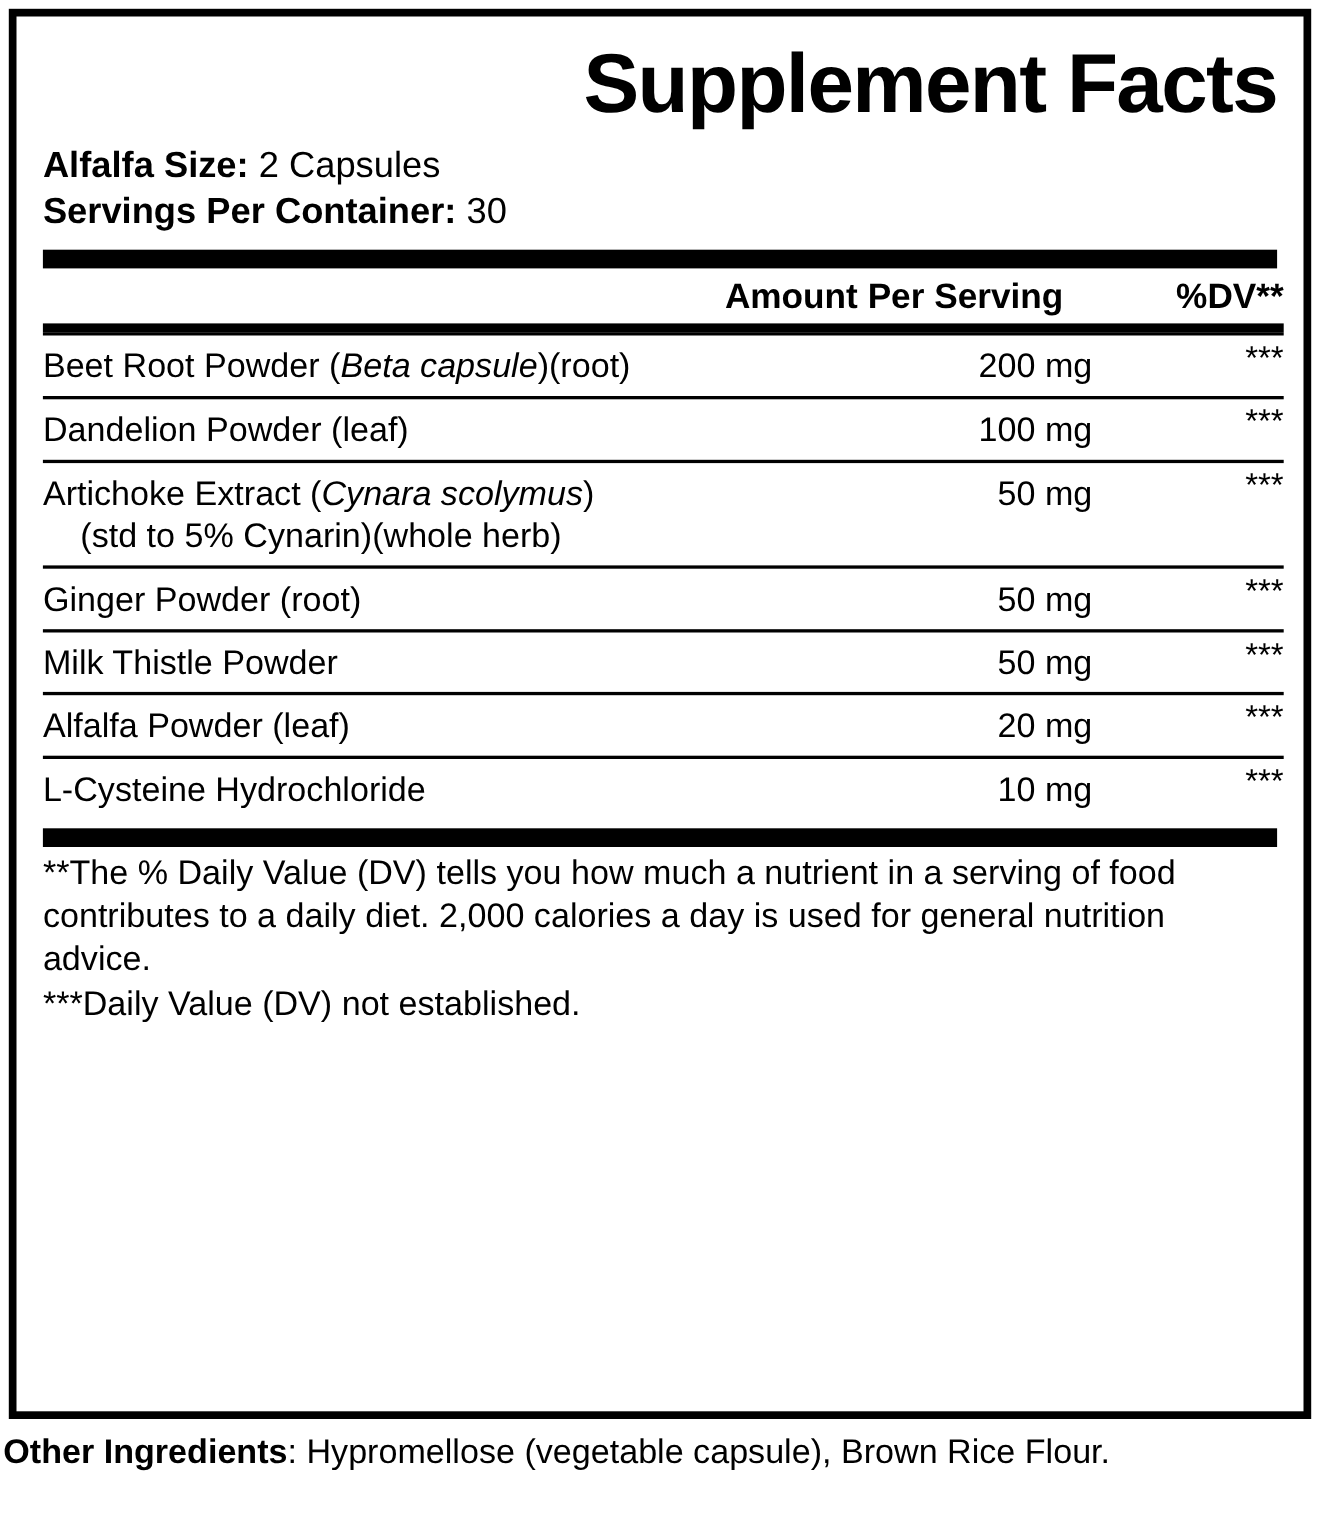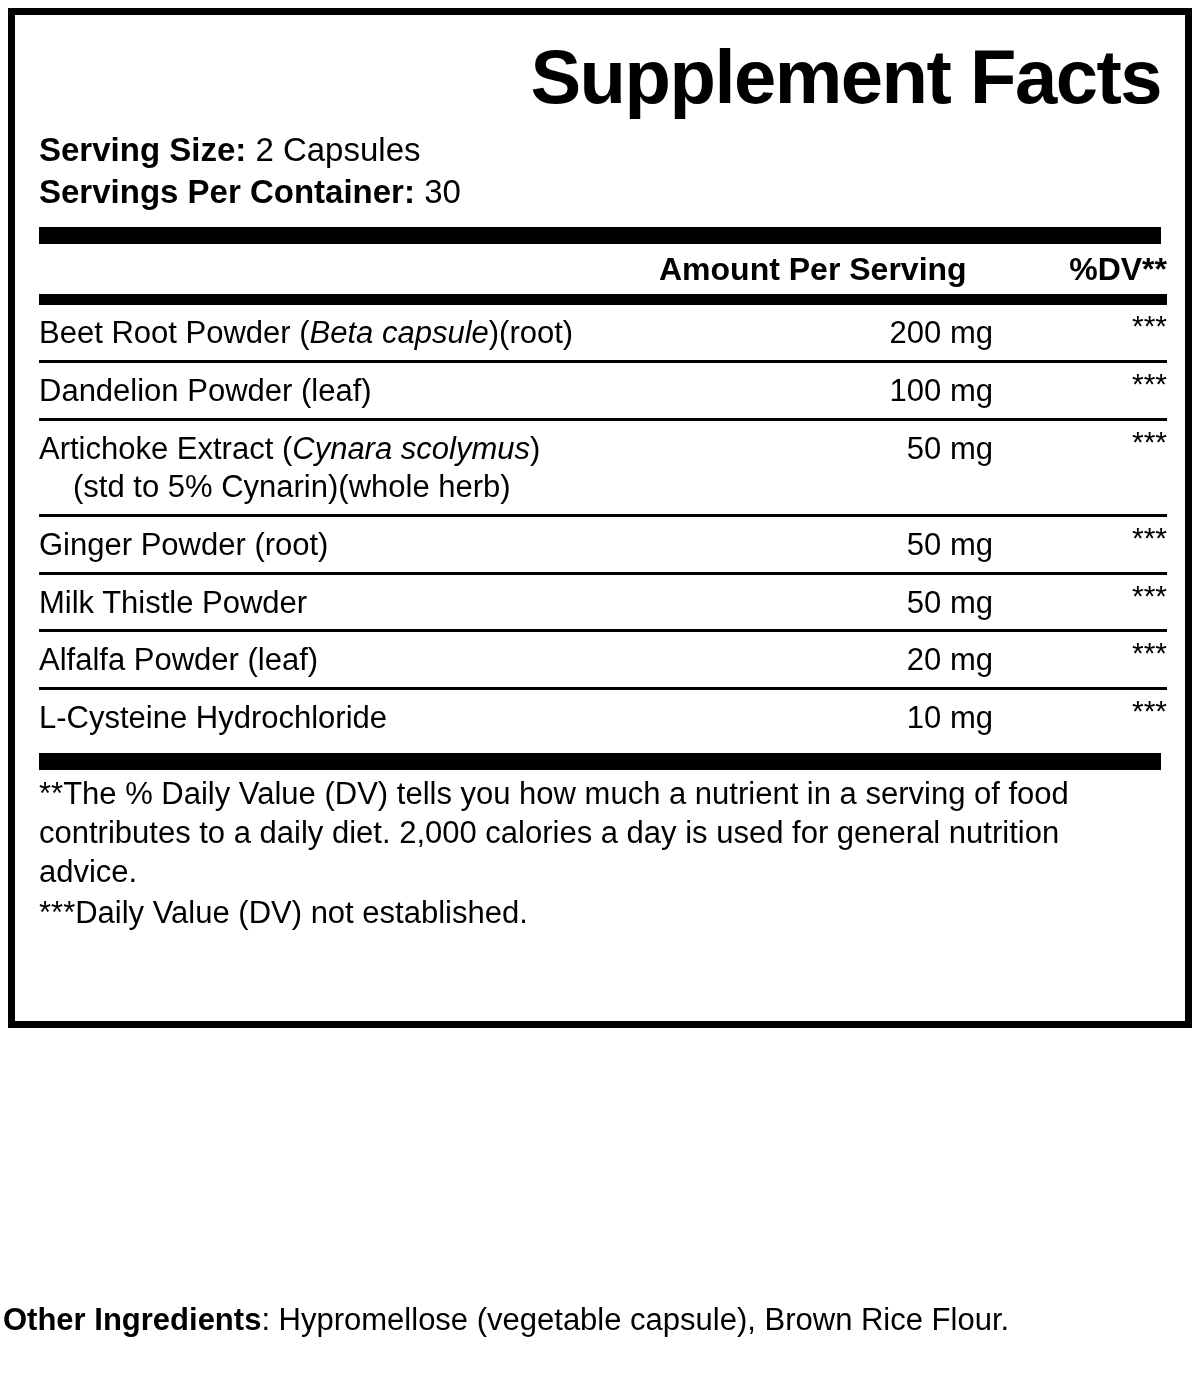--- a/index.html
+++ b/index.html
@@ -19,21 +19,21 @@
     width: 1200px;
     height: 1394px;
     box-sizing: border-box;
     padding: 0;
   }
   .panel {
     position: absolute;
     left: 8px;
     top: 8px;
     width: 1184px;
-    height: 1020px;
+    height: 1282px;
     box-sizing: border-box;
     border: 7px solid #000000;
     background: #ffffff;
     padding: 18px 24px 0 24px;
   }
   .title {
     font-size: 76px;
     font-weight: bold;
     letter-spacing: -1.5px;
     line-height: 1.0;
@@ -111,21 +111,21 @@
 </head>
 <body>
 
 <div class="page">
 
   <div class="panel">
 
     <div class="title">Supplement Facts</div>
 
     <div class="serving-line">
-      <span class="lbl">Serving Size:</span>
+      <span class="lbl">Alfalfa Size:</span>
       <span>2 Capsules</span>
     </div>
 
     <div class="serving-line">
       <span class="lbl">Servings Per Container:</span>
       <span>30</span>
     </div>
 
     <div class="rule-thick"></div>
 

